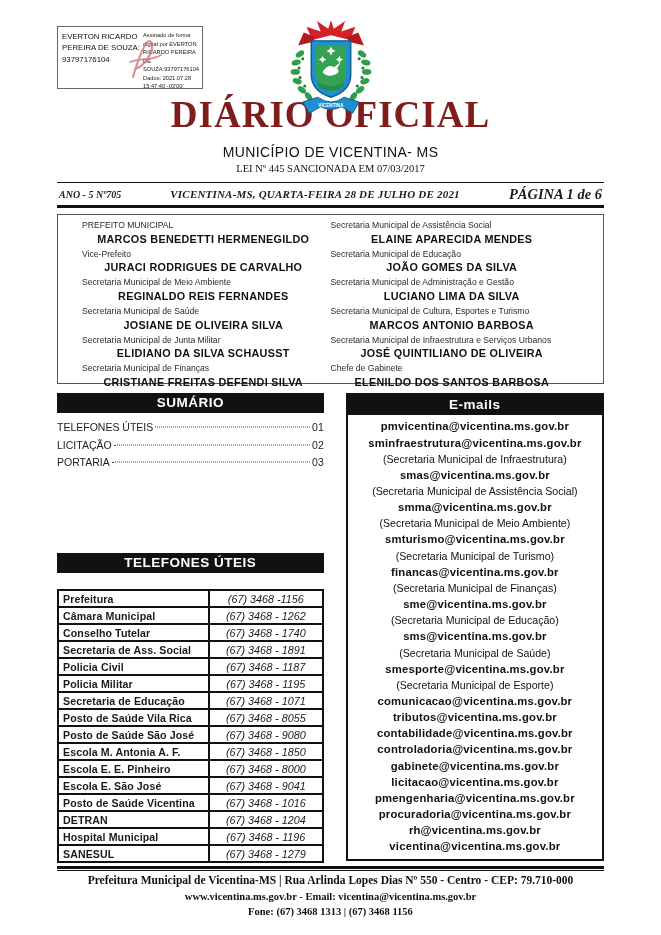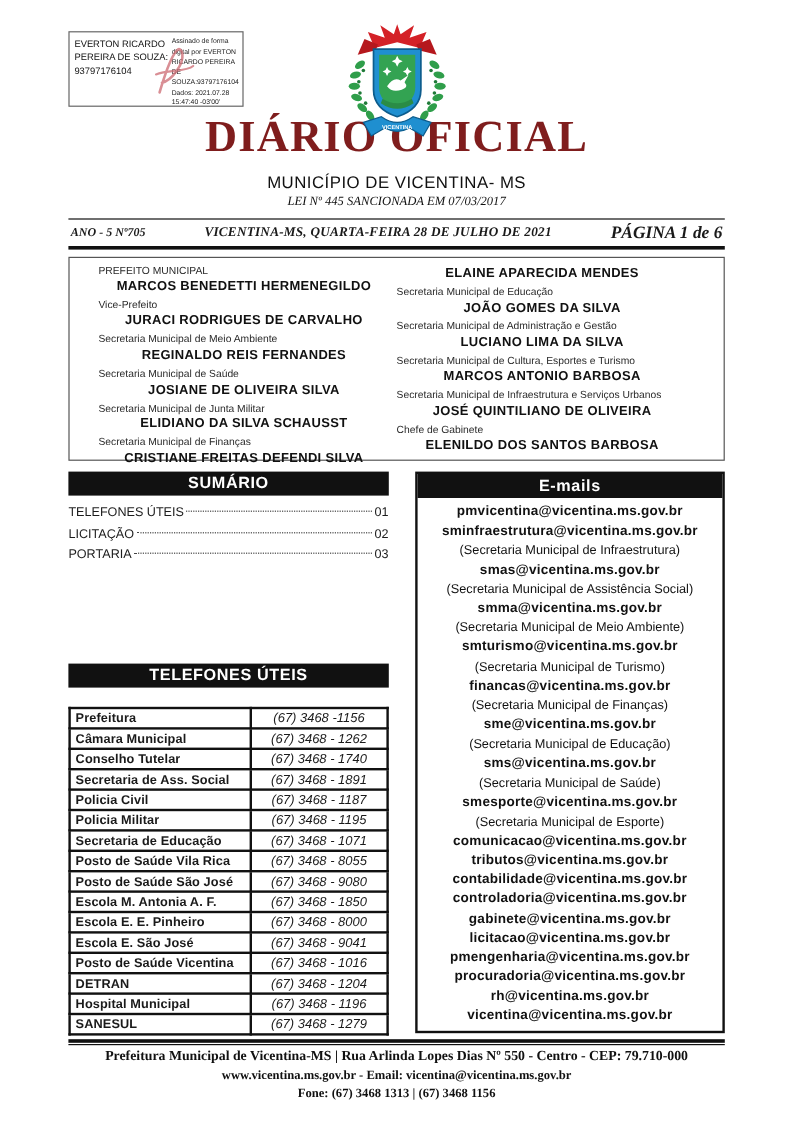--- a/index.html
+++ b/index.html
@@ -23,21 +23,21 @@
   
   .crest { position:absolute; top:20px; left:50%; transform:translateX(-50%); z-index:2; }
 
   
   .masthead { padding-top:96px; text-align:center; }
   .title {
     font-family:"Liberation Serif", serif; font-weight:700;
     font-size:37px; line-height:1.05; letter-spacing:1px; color:#7f1d1d;
   }
   .municipality { font-size:14px; margin-top:9px; letter-spacing:.4px; color:#111; }
-  .law { font-family:"Liberation Serif", serif; font-size:10.5px; margin-top:3px; color:#111;font-style:italic; }
+  .law { font-family:"Liberation Serif", serif; font-size:10.5px; margin-top:3px; color:#111; }
 
   .rule-thin { border-top:1.5px solid #111; margin-top:8px; }
   .info-bar {
     display:flex; align-items:center; justify-content:space-between;
     padding:3px 2px 2px; font-family:"Liberation Serif", serif; font-weight:700;font-style:italic;
   }
   .edition { font-size:10px; }
   .date-line { font-size:11px; letter-spacing:.2px; }
   .page-info { font-size:14.5px; }
   .rule-thick { border-top:3px solid #111; }
@@ -203,20 +203,21 @@
 
           <div class="official">
             <div class="official-role">Secretaria Municipal de Finanças</div>
             <div class="official-name">CRISTIANE FREITAS DEFENDI SILVA</div>
           </div>
 
       </div>
       <div class="officials-col">
 
           <div class="official">
+            <div class="official-role">Secretaria Municipal de Assistência Social</div>
             <div class="official-name">ELAINE APARECIDA MENDES</div>
           </div>
 
           <div class="official">
             <div class="official-role">Secretaria Municipal de Educação</div>
             <div class="official-name">JOÃO GOMES DA SILVA</div>
           </div>
 
           <div class="official">
             <div class="official-role">Secretaria Municipal de Administração e Gestão</div>

